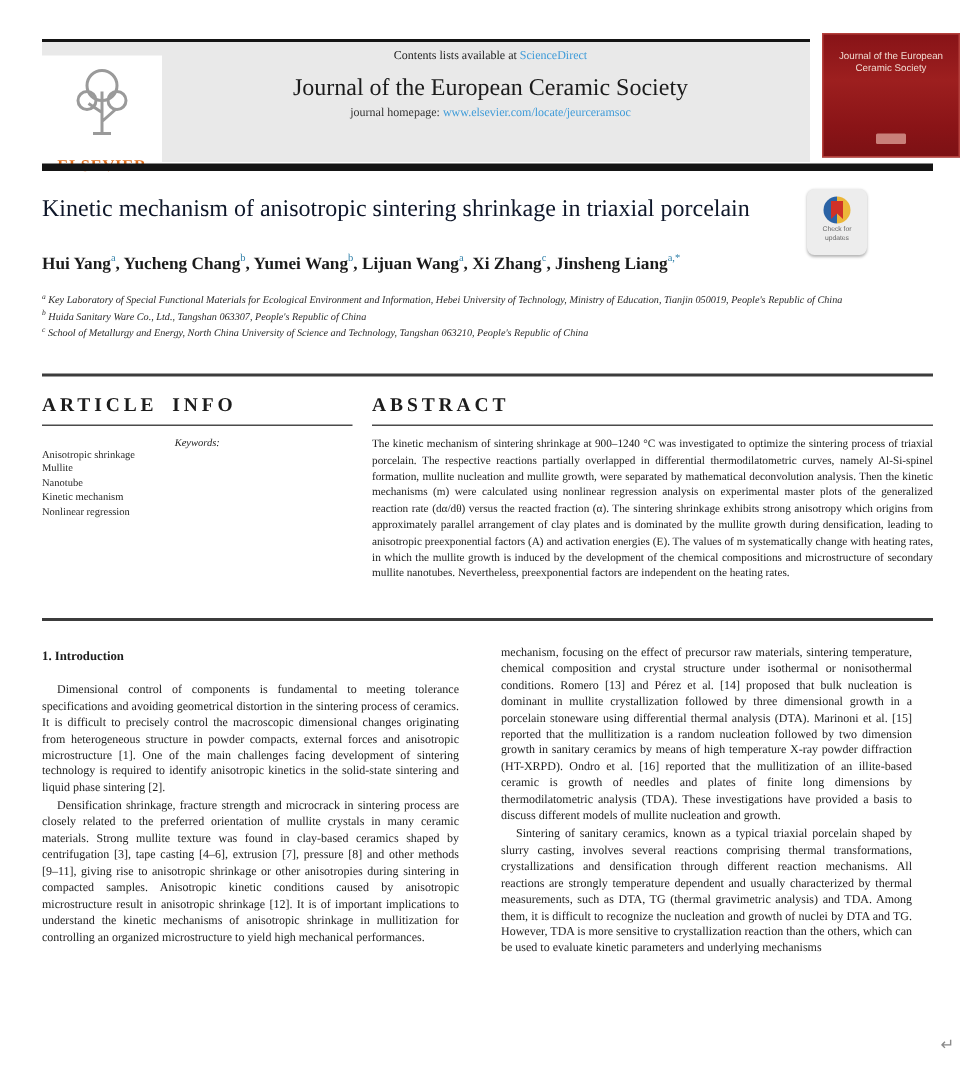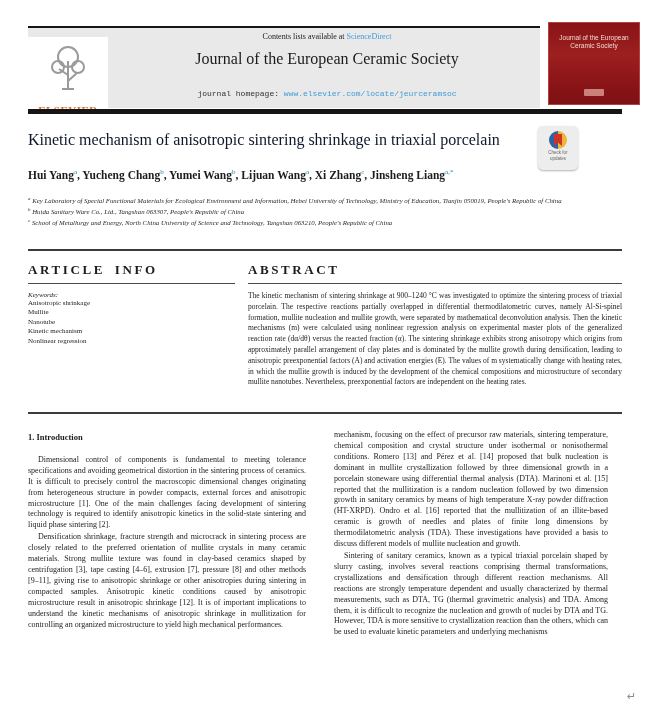--- a/index.html
+++ b/index.html
@@ -8,21 +8,21 @@
   .abs{position:absolute;}
 
   
   .header-gray{left:28px;top:26px;width:512px;height:80px;background:#e9e9e9;border-top:2px solid #151515;}
   .elsevier-box{left:28px;top:37px;width:80px;height:85px;background:#ffffff;text-align:center;}
   .elsevier-word{color:#e0701f;font-size:11px;letter-spacing:.5px;margin-top:1px;font-weight:bold;}
   .header-center{left:112px;top:30px;width:424px;text-align:center;}
   .contents-line{font-size:8px;color:#222;}
   .link{color:#3f9bd8;text-decoration:none;cursor:pointer;}
   .journal-title{font-size:16px;color:#1b1b1b;margin-top:9px;}
-  .homepage-line{font-family:Liberation Mono, monospace;font-size:8px;color:#333;margin-top:21px;}
+  .homepage-line{font-family:Liberation Serif, serif;font-size:8px;color:#333;margin-top:2px;}
   .cover{left:548px;top:22px;width:92px;height:83px;cursor:pointer;
          background:linear-gradient(180deg,#871317 0%,#9d1f1f 38%,#8a1417 75%,#7c1114 100%);
          box-shadow:inset 0 0 0 1px #b5403c;}
   .cover-title{color:#f0d9cf;font-size:6.5px;text-align:center;padding:12px 8px 0 8px;line-height:8px;font-family:"Liberation Sans",sans-serif;}
   .cover-emblem{position:absolute;left:36px;bottom:9px;width:20px;height:7px;background:#c9807a;border-radius:1px;}
   .black-bar{left:28px;top:109px;width:594px;height:5px;background:#151515;}
 
   
   .article-title{left:28px;top:131px;width:505px;font-size:16px;color:#0f172a;}
   .badge{left:538px;top:126px;width:40px;height:44px;background:#ededed;border-radius:5px;
@@ -37,21 +37,21 @@
   .affils{left:28px;top:195px;width:592px;font-size:6.8px;font-style:italic;line-height:8.6px;color:#2a2a2a;}
   .affils sup{font-size:5px;}
 
   .rule-mid{left:28px;top:249px;width:594px;height:2px;background:#3c3c3c;}
   .rule-low{left:28px;top:412px;width:594px;height:2px;background:#3c3c3c;}
 
   
   .col-heading{font-size:13px;font-weight:bold;letter-spacing:2.6px;word-spacing:4px;color:#1c1c1c;}
   .col-rule{border:none;border-top:1px solid #4a4a4a;margin:5px 0 7px 0;}
   .info-col{left:28px;top:262px;width:207px;}
-  .kw-label{font-size:7px;font-style:italic;}
+  .kw-label{font-size:7px;font-style:italic;text-align:center;}
   .kw-item{font-size:7px;line-height:9.4px;}
   .abstract-col{left:248px;top:262px;width:374px;}
   .abstract-text{font-size:7.5px;line-height:10.8px;text-align:justify;color:#1c1c1c;}
 
   
   .body-col{top:430px;font-size:8px;line-height:10.9px;text-align:justify;color:#1c1c1c;}
   .body-left{left:28px;width:292px;}
   .body-right{left:334px;width:288px;}
   .section-heading{font-size:8.5px;font-weight:bold;margin:2px 0 12px 0;}
   .para{margin:0 14px 1px 0;}

